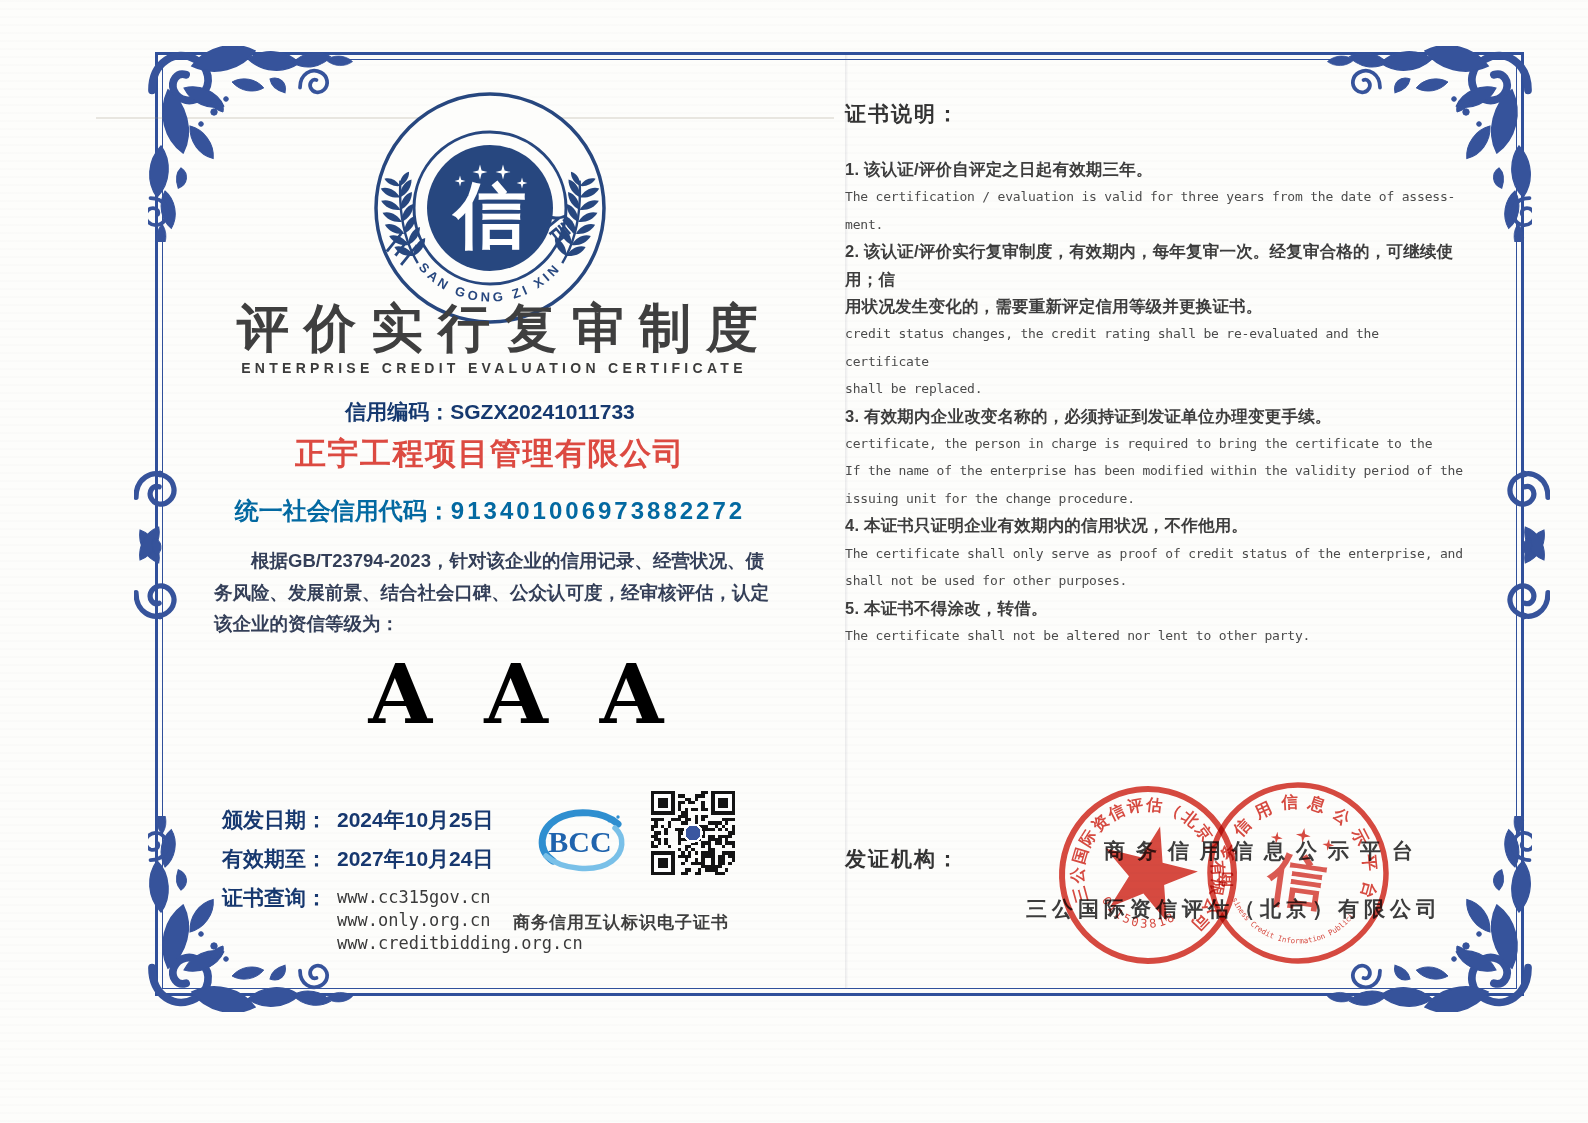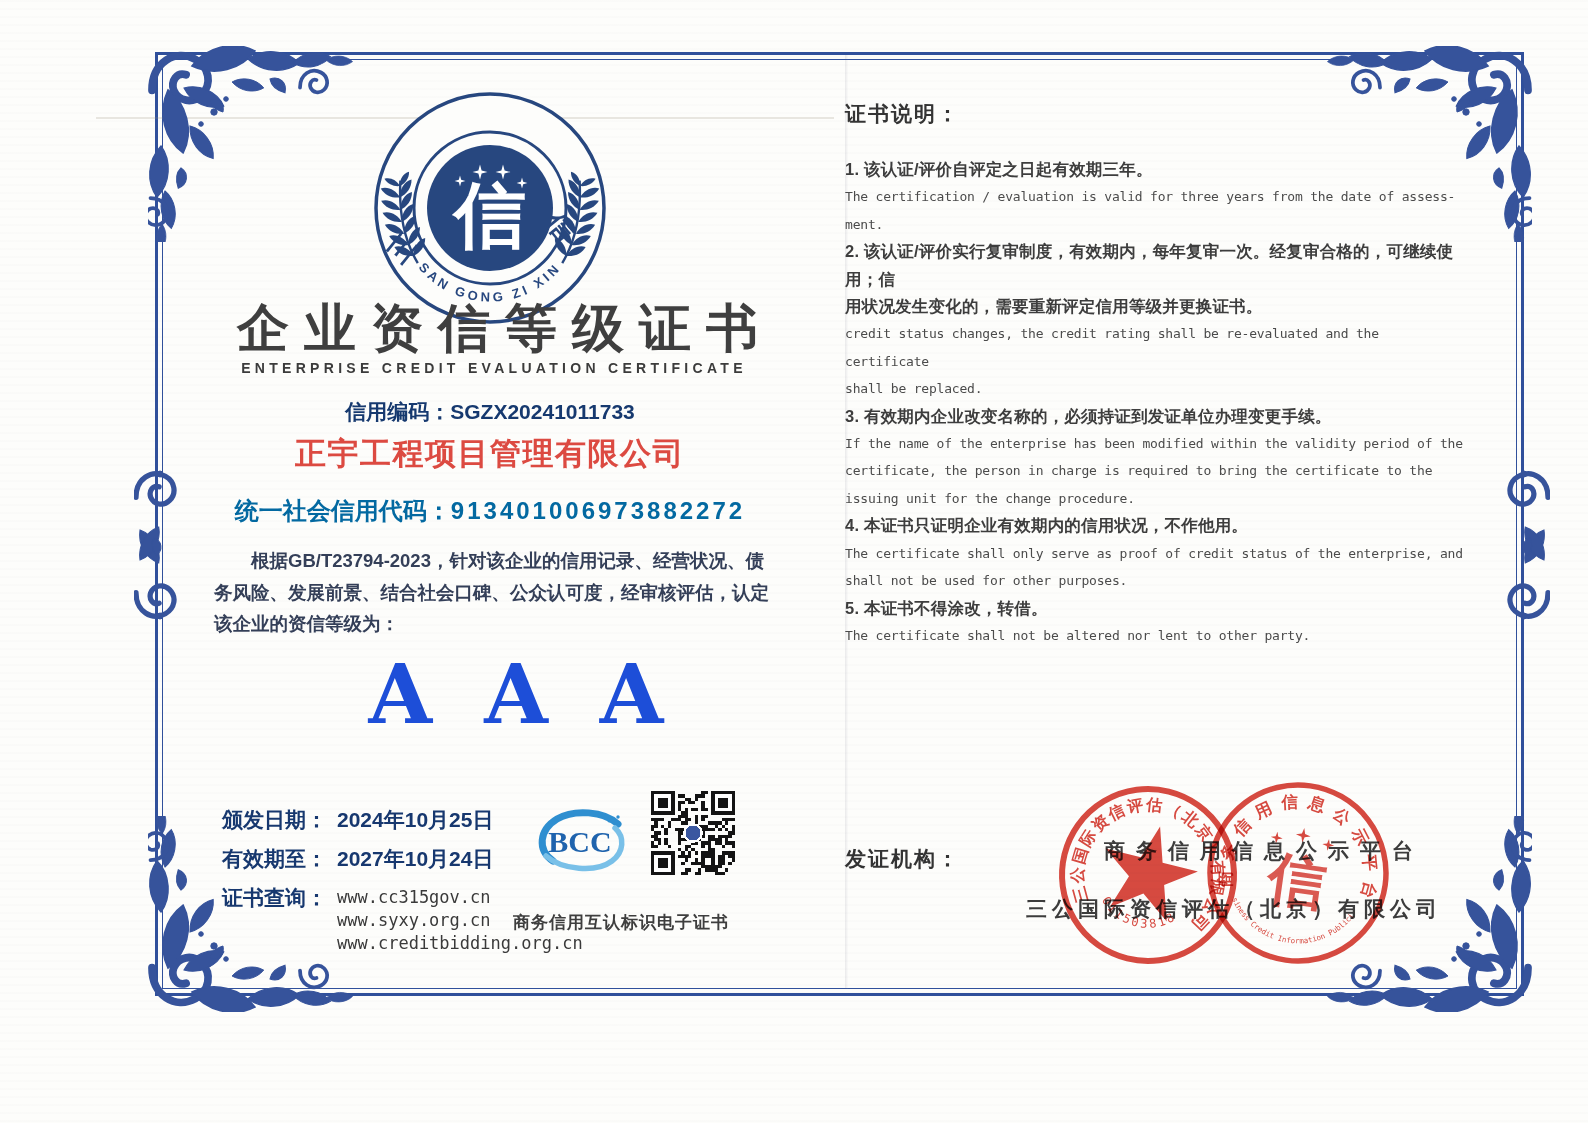--- a/index.html
+++ b/index.html
@@ -29,21 +29,21 @@
             color:#3f3f3f;letter-spacing:15px;padding-left:15px;}
   .title-en{top:360px;font-weight:700;font-size:14px;color:#3b3b3b;letter-spacing:4.3px;padding-left:4px;}
   .credit-line{top:398px;font-weight:700;font-size:21px;color:#16396f;}
   .company{top:433px;font-weight:700;font-size:31px;color:#dc4a41;letter-spacing:1.5px;}
   .uscc-line{top:495px;font-weight:700;font-size:24px;color:#0369a1;}
   .uscc-line .digits{letter-spacing:3px;}
   .statement{position:absolute;left:214px;top:545px;width:562px;text-align:left;
              font-weight:600;font-size:18.5px;line-height:31.5px;color:#343f58;}
   .statement .ind{text-indent:37px;}
   .rating{top:646px;font-family:"DejaVu Serif",serif;font-weight:700;font-size:82px;
-          color:#1d4ed8;letter-spacing:52px;padding-left:52px;}
+          color:#000000;letter-spacing:52px;padding-left:52px;}
   .issue-block{position:absolute;left:222px;top:806px;text-align:left;}
   .irow{display:flex;align-items:flex-start;margin-bottom:11px;font-weight:700;font-size:21px;color:#17386f;}
   .irow .lab{margin-right:10px;white-space:nowrap;}
   .urls{font-family:"DejaVu Sans Mono",monospace;font-weight:400;font-size:17px;
         color:#3a3a3a;line-height:23px;padding-top:2px;}
   #bcc{position:absolute;left:530px;top:806px;}
   .bcc-label{position:absolute;left:502px;top:911px;width:166px;text-align:center;
              font-weight:700;font-size:17px;color:#3e3e3e;letter-spacing:1px;}
   #qr{position:absolute;left:651px;top:791px;width:84px;height:84px;shape-rendering:crispEdges;}
   .qr-label{position:absolute;left:645px;top:911px;width:96px;text-align:center;
@@ -173,21 +173,21 @@
     <circle r="63" fill="#27477f"></circle>
     <g fill="#ffffff">
       <use href="#star4" transform="translate(-30,-27) scale(0.45)"></use>
       <use href="#star4" transform="translate(-10,-36) scale(0.62)"></use>
       <use href="#star4" transform="translate(13,-36) scale(0.62)"></use>
       <use href="#star4" transform="translate(32,-25) scale(0.45)"></use>
     </g>
     <text x="0" y="32" text-anchor="middle" font-size="72" font-weight="bold" font-family="Liberation Serif, serif" fill="#ffffff">信</text>
   </svg>
 
-  <div class="lp title-zh abs">企业资信等级证书</div>
+  <div class="lp title-zh abs">评价实行复审制度</div>
   <div class="lp title-en abs">ENTERPRISE CREDIT EVALUATION CERTIFICATE</div>
 
   <div class="lp credit-line abs">
     <span>信用编码：</span><span>SGZX20241011733</span>
   </div>
 
   <div class="lp company abs">正宇工程项目管理有限公司</div>
 
   <div class="lp uscc-line abs">
     <span>统一社会信用代码：</span><span class="digits">913401006973882272</span>
@@ -207,21 +207,21 @@
       <span>2024年10月25日</span>
     </div>
     <div class="irow">
       <span class="lab">有效期至：</span>
       <span>2027年10月24日</span>
     </div>
     <div class="irow">
       <span class="lab">证书查询：</span>
       <div class="urls">
         <div>www.cc315gov.cn</div>
-        <div>www.syxy.org.cn</div>
+        <div>www.only.org.cn</div>
         <div>www.creditbidding.org.cn</div>
       </div>
     </div>
   </div>
 
   <svg id="bcc" width="100" height="70" viewBox="0 0 100 70">
     <path d="M88,18 C74,5 44,3 27,13 C9,24 7,44 23,55" stroke="#2f8fd0" stroke-width="7" fill="none" stroke-linecap="round"></path>
     <path d="M16,50 C32,64 66,67 82,55 C94,46 95,31 85,22" stroke="#79c0e8" stroke-width="5.5" fill="none" stroke-linecap="round"></path>
     <circle cx="73" cy="10" r="2" fill="#2f8fd0"></circle>
       <circle cx="80" cy="14" r="2.6" fill="#2f8fd0"></circle>
@@ -460,22 +460,22 @@
 
   <div class="notes">
     <div class="zh">1. 该认证/评价自评定之日起有效期三年。</div>
     <div class="en">The certification / evaluation is valid for three years from the date of assess-</div>
     <div class="en">ment.</div>
     <div class="zh">2. 该认证/评价实行复审制度，有效期内，每年复审一次。经复审合格的，可继续使用；信</div>
     <div class="zh">用状况发生变化的，需要重新评定信用等级并更换证书。</div>
     <div class="en">credit status changes, the credit rating shall be re-evaluated and the certificate</div>
     <div class="en">shall be replaced.</div>
     <div class="zh">3. 有效期内企业改变名称的，必须持证到发证单位办理变更手续。</div>
+    <div class="en">certificate, the person in charge is required to bring the certificate to the</div>
     <div class="en">If the name of the enterprise has been modified within the validity period of the</div>
-    <div class="en">certificate, the person in charge is required to bring the certificate to the</div>
     <div class="en">issuing unit for the change procedure.</div>
     <div class="zh">4. 本证书只证明企业有效期内的信用状况，不作他用。</div>
     <div class="en">The certificate shall only serve as proof of credit status of the enterprise, and</div>
     <div class="en">shall not be used for other purposes.</div>
     <div class="zh">5. 本证书不得涂改，转借。</div>
     <div class="en">The certificate shall not be altered nor lent to other party.</div>
   </div>
 
   <div class="issuer-label">发证机构：</div>
   <div class="iss1">商务信用信息公示平台</div>

